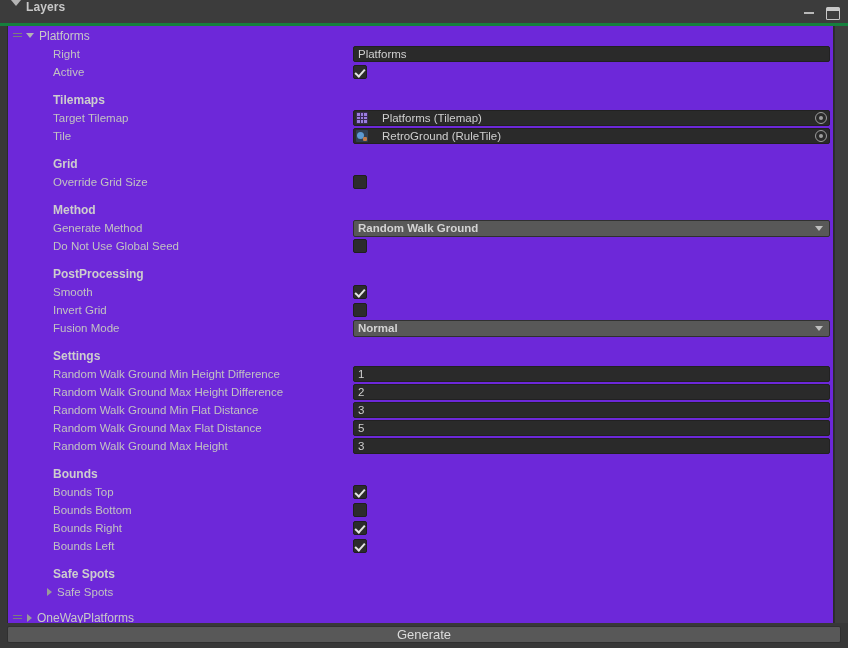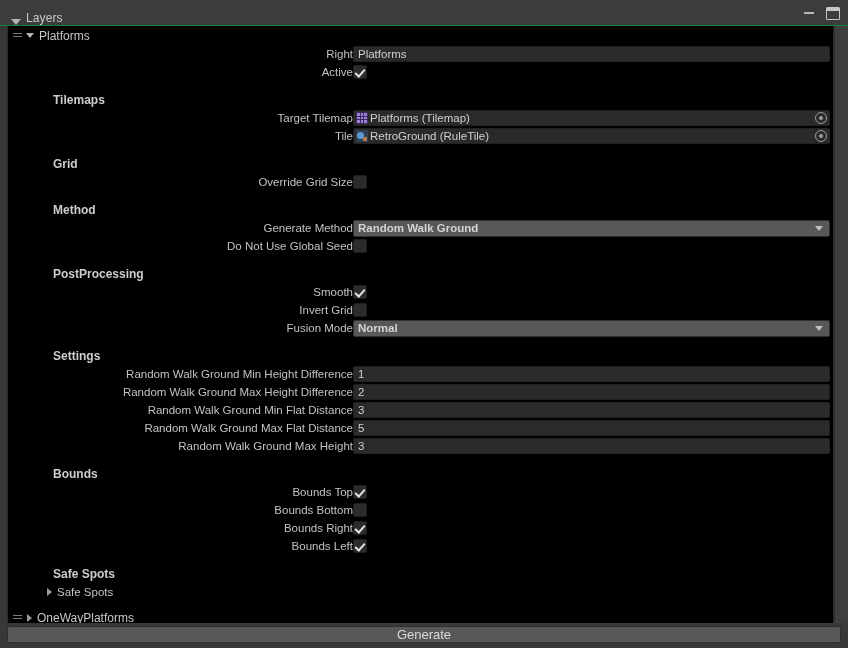--- a/index.html
+++ b/index.html
@@ -23,25 +23,26 @@
     box-sizing: border-box;
     display: flex;
     flex-direction: column;
   }
 
   
   .titlebar {
     position: relative;
     height: 26px;
     background: #3c3c3c;
-    border-bottom: 1px solid #15803d;
-    display: flex;
-    align-items: flex-end;
-    flex: 0 0 auto;
-    box-sizing: border-box;
+    border-bottom: 3px solid #15803d;
+    display: flex;
+    align-items: flex-start;
+    flex: 0 0 auto;
+    box-sizing: border-box;
+    font-weight: bold;
   }
   .title-foldout {
     margin-left: 11px;
     margin-right: 5px;
     width: 0; height: 0;
     border-left: 5px solid transparent;
     border-right: 5px solid transparent;
     border-top: 6px solid #b4b4b4;
     display: inline-block;
   }
@@ -90,23 +91,22 @@
   
   .list-container {
     position: absolute;
     left: 7px; top: 0;
     right: 14px;
     bottom: 0;
   }
   .list-box {
     border: 1px solid #2b2b2b;
     border-top: none;
-    background: #000000;
-    box-sizing: border-box;
-    text-align: right;
+    background: #6d28d9;
+    box-sizing: border-box;
   }
 
   
   .elem-header {
     display: flex;
     align-items: center;
     height: 19px;
     padding-left: 4px;
     box-sizing: border-box;
   }
@@ -233,21 +233,21 @@
     box-sizing: border-box;
     display: flex;
     align-items: center;
     position: relative;
     padding-left: 2px;
     overflow: hidden;
   }
   .obj-label {
     color: #cfcfcf;
     font-size: 11.5px;
-    margin-left: 2px;
+    margin-left: 14px;
     white-space: nowrap;
   }
   .obj-picker {
     position: absolute;
     right: 2px; top: 50%;
     transform: translateY(-50%);
     width: 12px; height: 12px;
     border-radius: 50%;
     border: 1.5px solid #9d9d9d;
     box-sizing: border-box;

